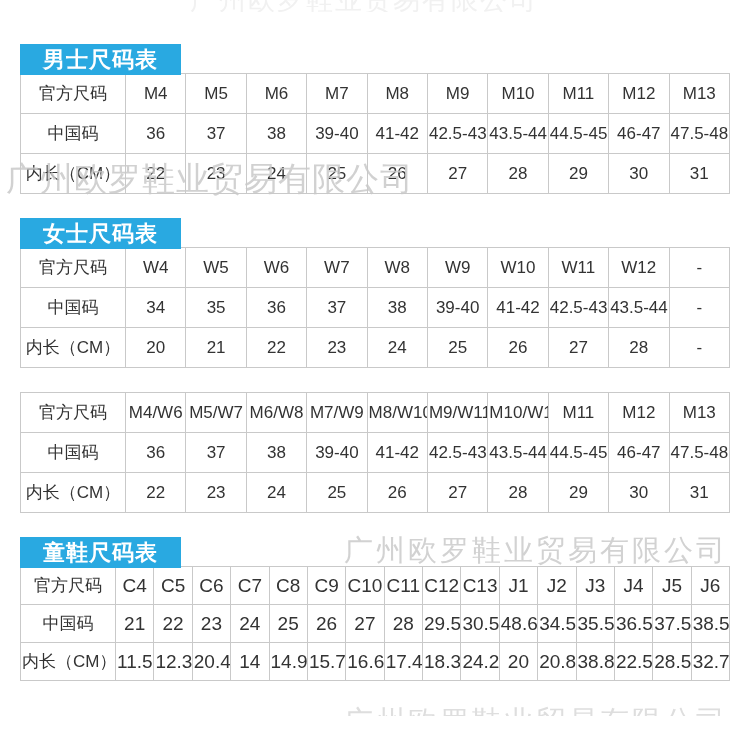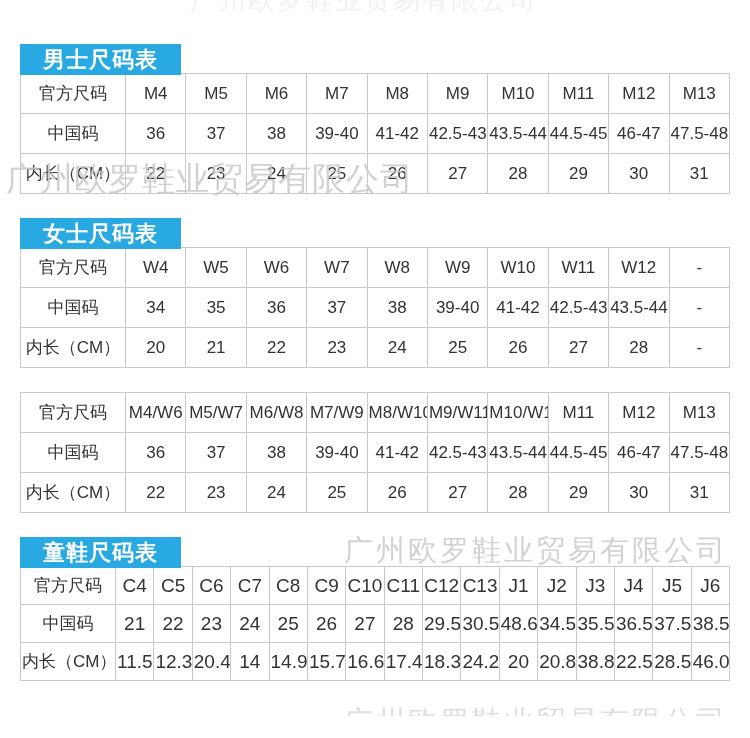--- a/index.html
+++ b/index.html
@@ -342,20 +342,20 @@
               <td>15.7</td>
               <td>16.6</td>
               <td>17.4</td>
               <td>18.3</td>
               <td>24.2</td>
               <td>20</td>
               <td>20.8</td>
               <td>38.8</td>
               <td>22.5</td>
               <td>28.5</td>
-              <td>46.0</td>
+              <td>32.7</td>
             </tr>
           </tbody>
       </table>
     </div>
 
   </div>
 </div>
 
 </body></html>

